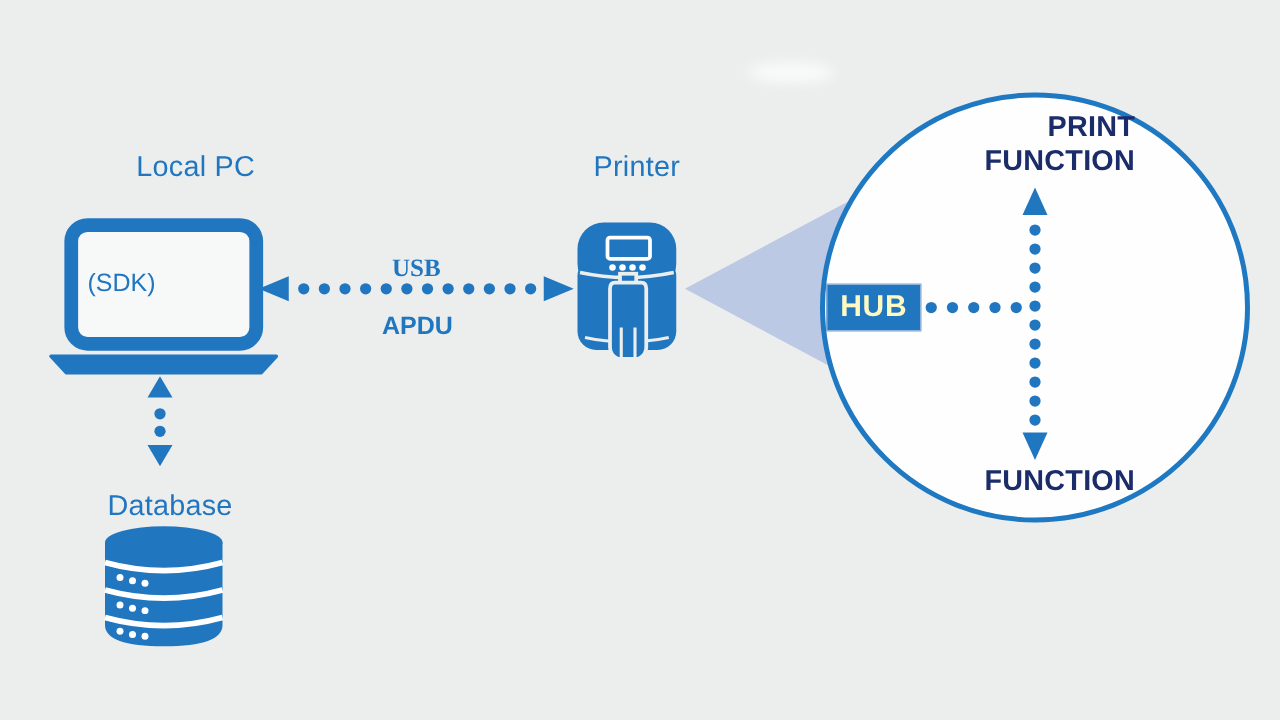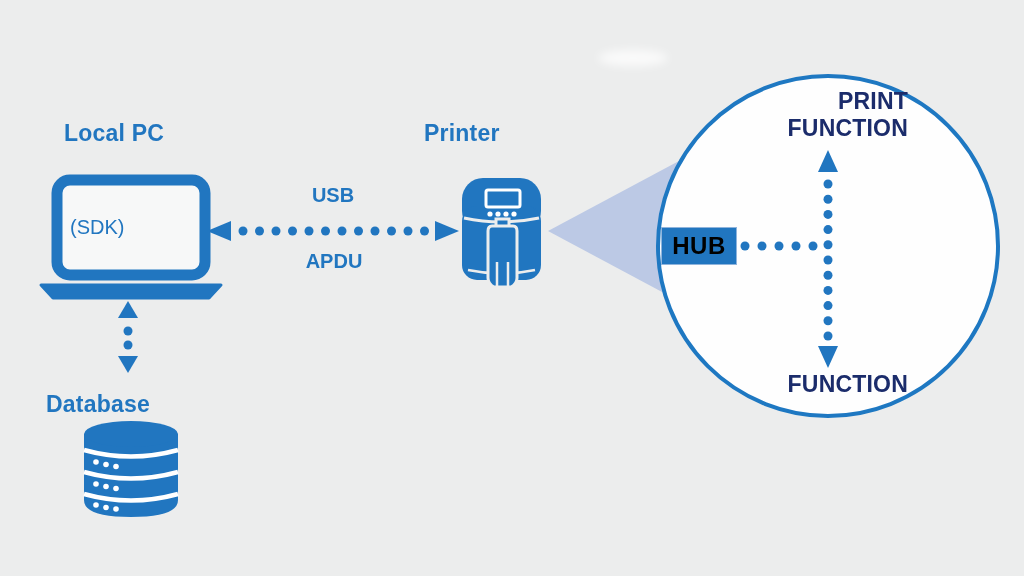--- a/index.html
+++ b/index.html
@@ -3,38 +3,38 @@
 <meta charset="utf-8">
 <style>
   html,body{margin:0;padding:0;}
   body{
     width:1024px;height:576px;position:relative;overflow:hidden;
     background:#ECEDED;
     font-family:"Liberation Sans","DejaVu Sans",sans-serif;
   }
   .abs{position:absolute;}
   .lbl{
-    color:#2176C0;font-weight:bold;font-size:23px;
-    text-align:left;letter-spacing:0.2px;
+    color:#2176C0;font-weight:normal;font-size:23px;
+    text-align:right;letter-spacing:0.2px;
   }
   .link-lbl{
     color:#2176C0;font-weight:bold;font-size:20px;text-align:center;
   }
   .sdk{
     color:#2176C0;font-weight:normal;font-size:20px;
   }
   .navy-lbl{
     color:#1B2C6B;font-weight:bold;font-size:23px;line-height:27px;
     text-align:right;letter-spacing:0.2px;
   }
   .hub-box{
     left:661px;top:227px;width:76px;height:38px;
     background:#2176C0;border:1px solid #8FB4DC;box-sizing:border-box;
     display:flex;align-items:center;justify-content:center;
-    color:#000000;font-weight:bold;font-size:24px;letter-spacing:0.5px;
+    color:#fef9c3;font-weight:bold;font-size:24px;letter-spacing:0.5px;
   }
   .smudge{
     left:598px;top:50px;width:70px;height:16px;border-radius:50%;
     background:rgba(255,255,255,0.75);filter:blur(5px);
   }
   svg{display:block;}
 </style>
 </head>
 <body>
 
@@ -66,21 +66,21 @@
     <circle cx="135" cy="13" r="4.5"></circle>
       <circle cx="151.5" cy="13" r="4.5"></circle>
       <circle cx="168" cy="13" r="4.5"></circle>
     <circle cx="184.5" cy="13" r="4.5"></circle>
       <circle cx="201" cy="13" r="4.5"></circle>
       <circle cx="217.5" cy="13" r="4.5"></circle>
   </g>
   <polygon points="252,13 228,3 228,23" fill="#2176C0"></polygon>
 </svg>
 
-<div class="abs link-lbl" style="left:283px;top:184px;width:100px;">USB</div>
+<div class="abs link-lbl" style="left:283px;top:204px;width:100px;font-family:Liberation Serif, serif;">USB</div>
 <div class="abs link-lbl" style="left:284px;top:250px;width:100px;">APDU</div>
 
 <svg class="abs" style="left:114px;top:301px;" width="28" height="72" viewBox="0 0 28 72">
   <polygon points="14,0 4,17 24,17" fill="#2176C0"></polygon>
   <circle cx="14" cy="30" r="4.5" fill="#2176C0"></circle>
   <circle cx="14" cy="44" r="4.5" fill="#2176C0"></circle>
   <polygon points="14,72 4,55 24,55" fill="#2176C0"></polygon>
 </svg>
 
 <div class="abs lbl" style="left:46px;top:391px;width:140px;">Database</div>

